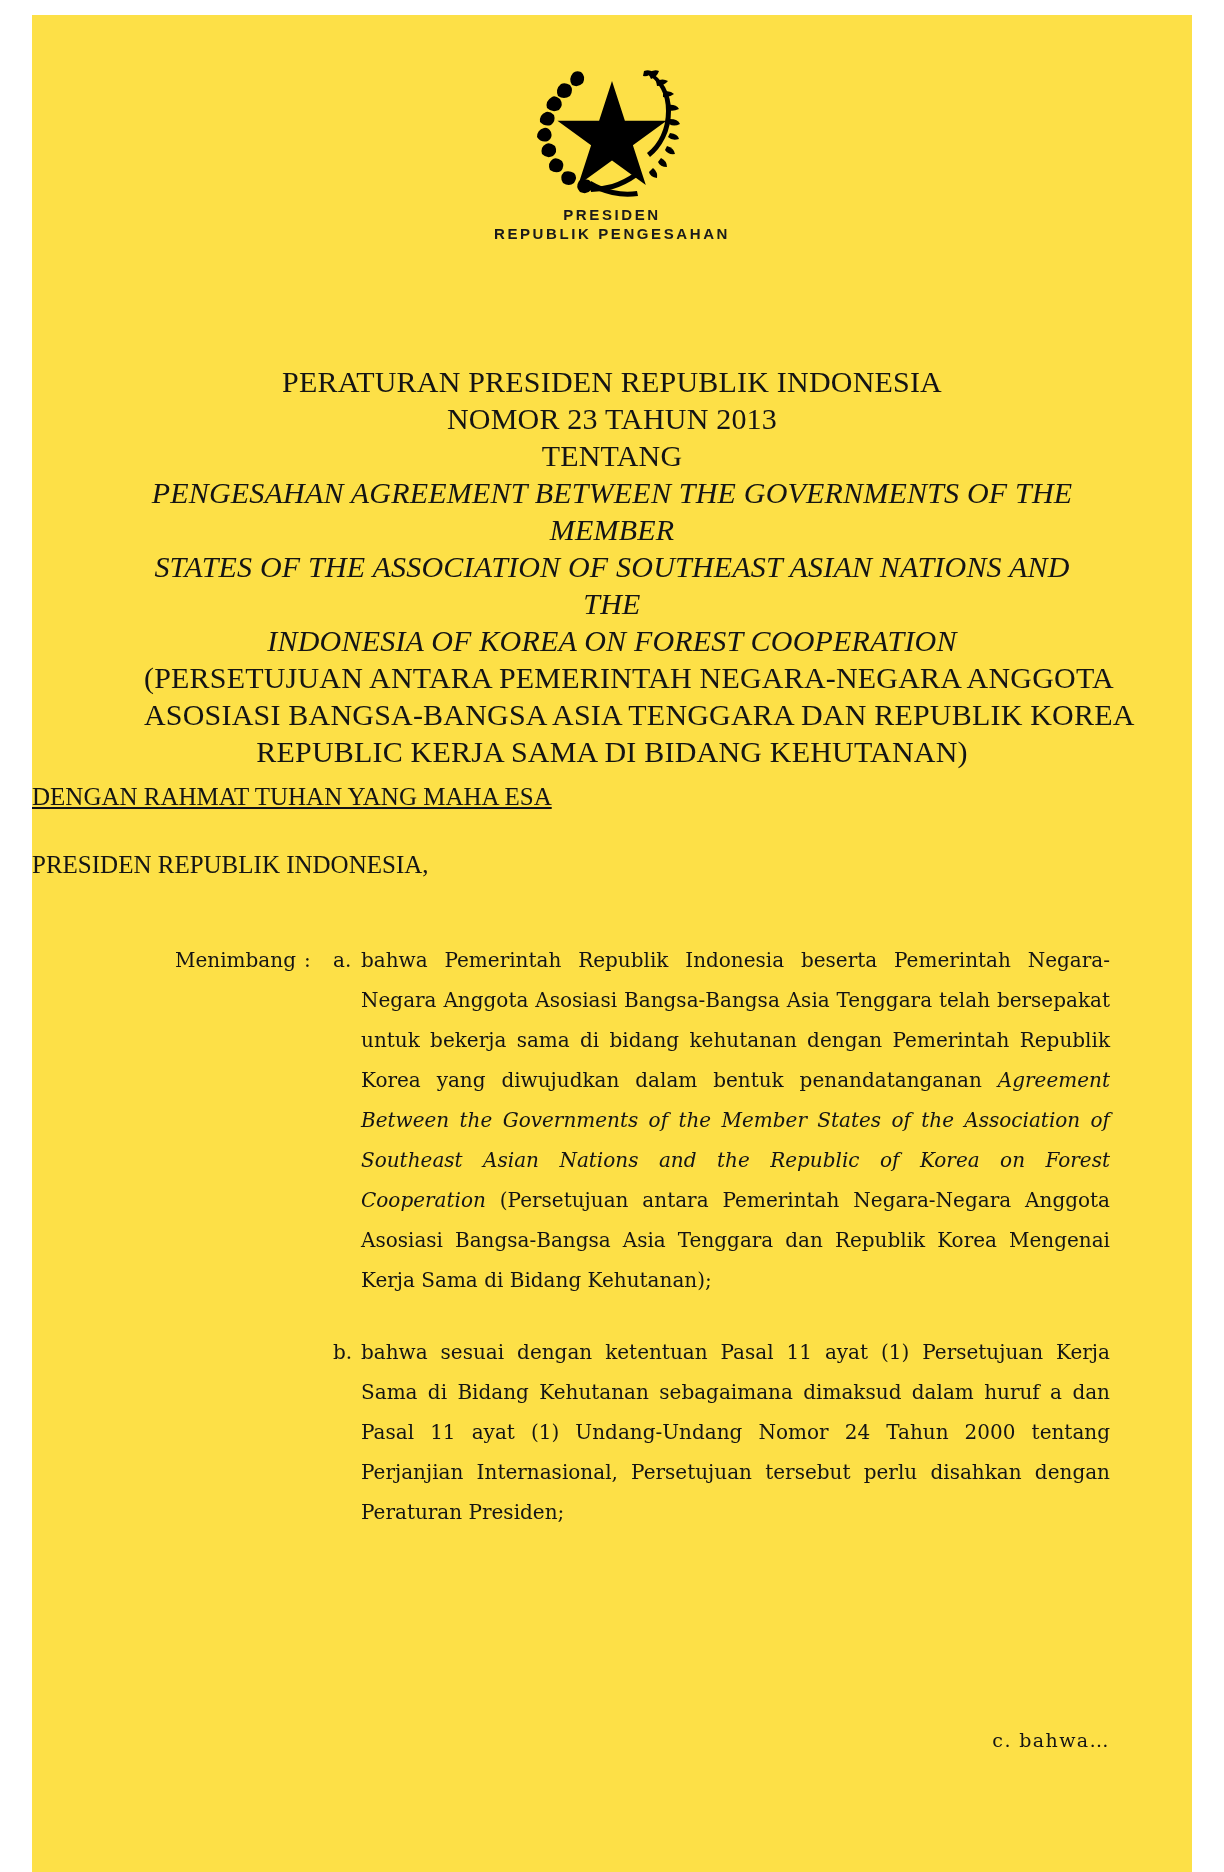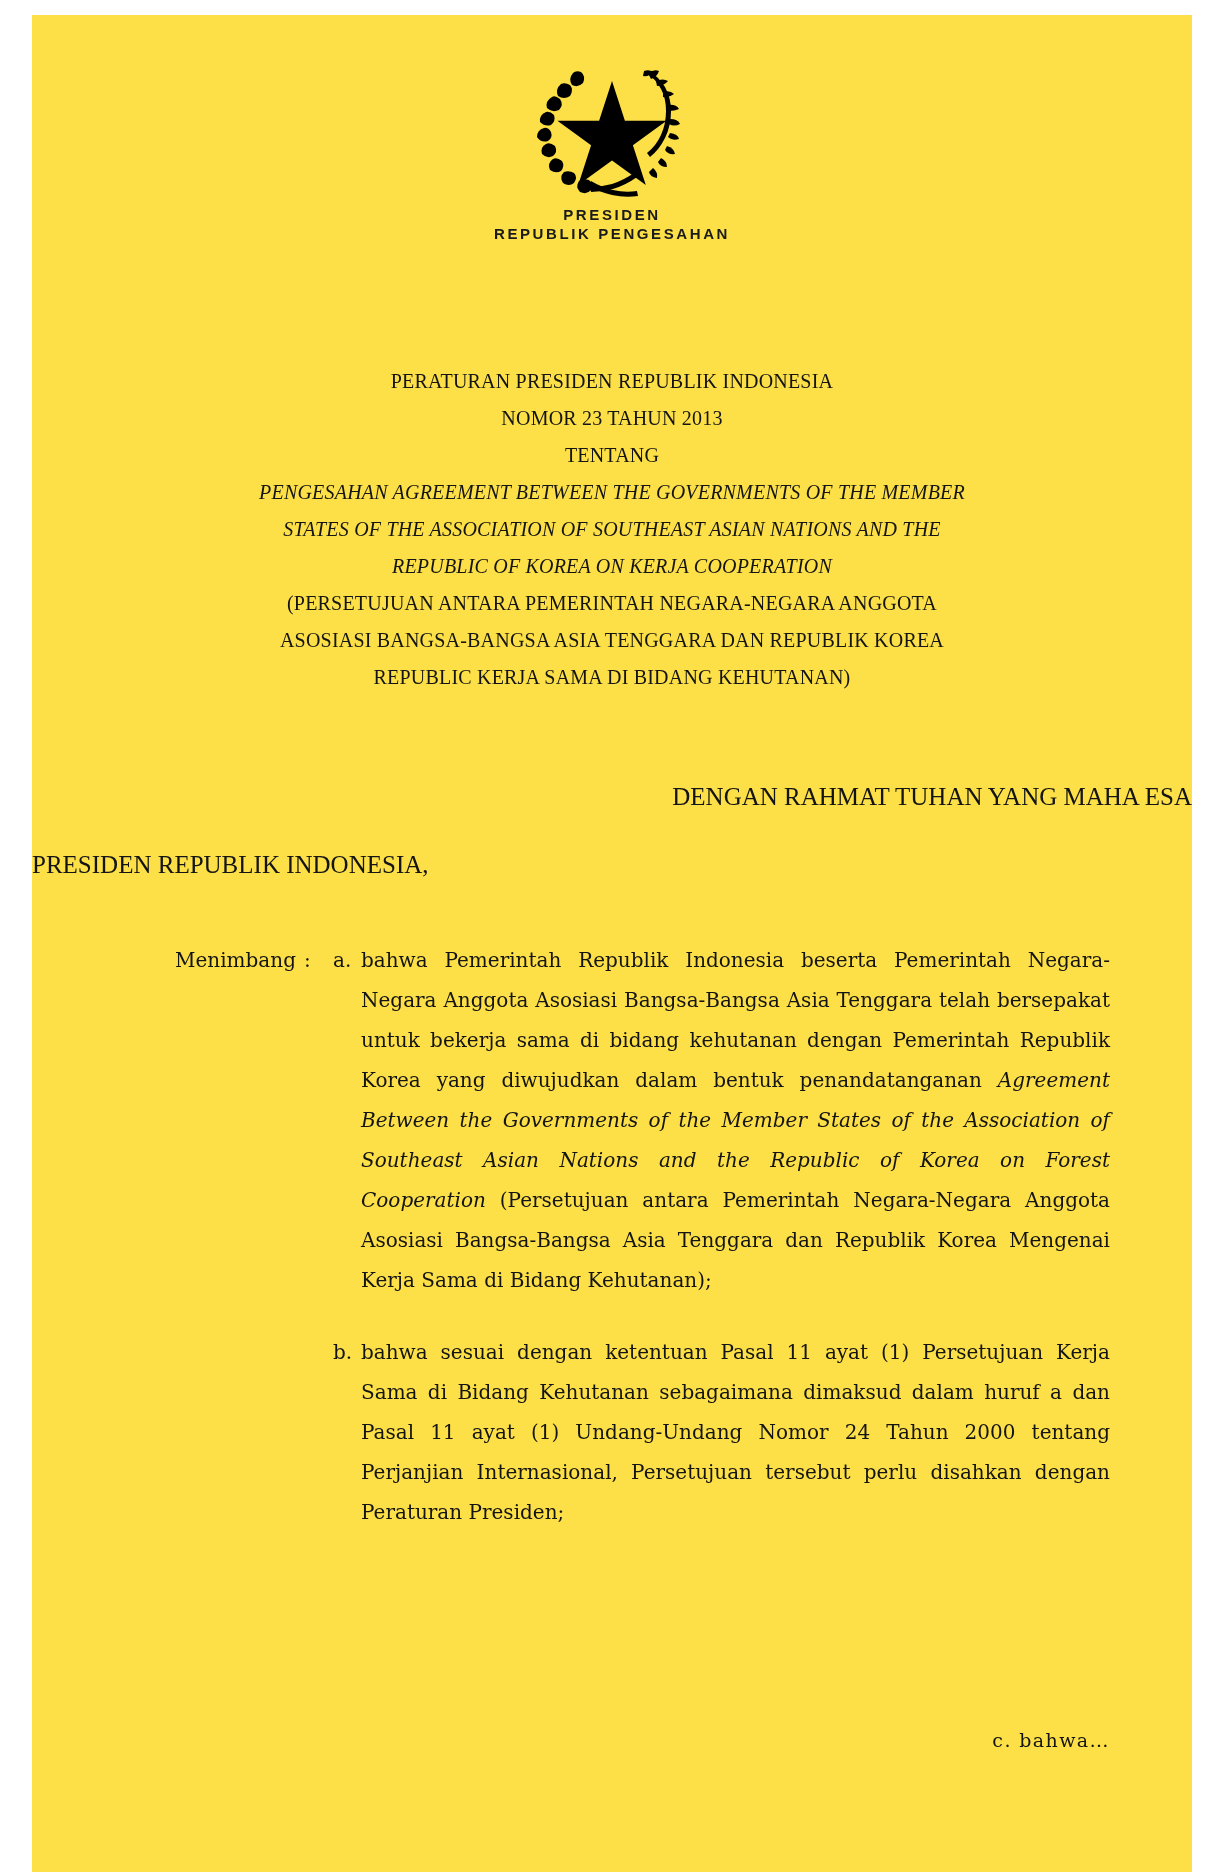--- a/index.html
+++ b/index.html
@@ -39,37 +39,38 @@
 
   
   .title-block {
     position: absolute;
     left: 112px;
     right: 112px;
     top: 348px;
     text-align: center;
   }
   .title-line {
-    font-size: 20px;
+    font-size: 30px;
     line-height: 37px;
     letter-spacing: 0.2px;
     white-space: nowrap;
   }
   .title-line.it {
     font-style: italic;
     white-space: normal;
   }
 
   .rahmat {
     position: absolute;
     left: 0; right: 0;
     top: 765px;
-    text-align: right;
+    text-align: left;
     font-size: 25px;
     line-height: 34px;
+    text-decoration: underline;
   }
   .presiden-ri {
     position: absolute;
     left: 0; right: 0;
     top: 833px;
     text-align: left;
     font-size: 25px;
     line-height: 34px;
   }
 
@@ -169,21 +170,21 @@
       <div>REPUBLIK PENGESAHAN</div>
     </div>
   </div>
 
   <div class="title-block">
     <div class="title-line">PERATURAN PRESIDEN REPUBLIK INDONESIA</div>
     <div class="title-line">NOMOR  23  TAHUN  2013</div>
     <div class="title-line">TENTANG</div>
     <div class="title-line it">PENGESAHAN AGREEMENT BETWEEN THE GOVERNMENTS OF THE MEMBER</div>
     <div class="title-line it">STATES OF THE ASSOCIATION OF SOUTHEAST ASIAN NATIONS AND THE</div>
-    <div class="title-line it">REPUBLIC OF KOREA ON KERJA COOPERATION</div>
+    <div class="title-line it">INDONESIA OF KOREA ON FOREST COOPERATION</div>
     <div class="title-line">(PERSETUJUAN ANTARA PEMERINTAH NEGARA-NEGARA ANGGOTA</div>
     <div class="title-line">ASOSIASI BANGSA-BANGSA ASIA TENGGARA DAN REPUBLIK KOREA</div>
     <div class="title-line">REPUBLIC KERJA SAMA DI BIDANG KEHUTANAN)</div>
   </div>
 
   <div class="rahmat">DENGAN RAHMAT TUHAN YANG MAHA ESA</div>
   <div class="presiden-ri">PRESIDEN REPUBLIK INDONESIA,</div>
 
   <div class="body-block">
 

